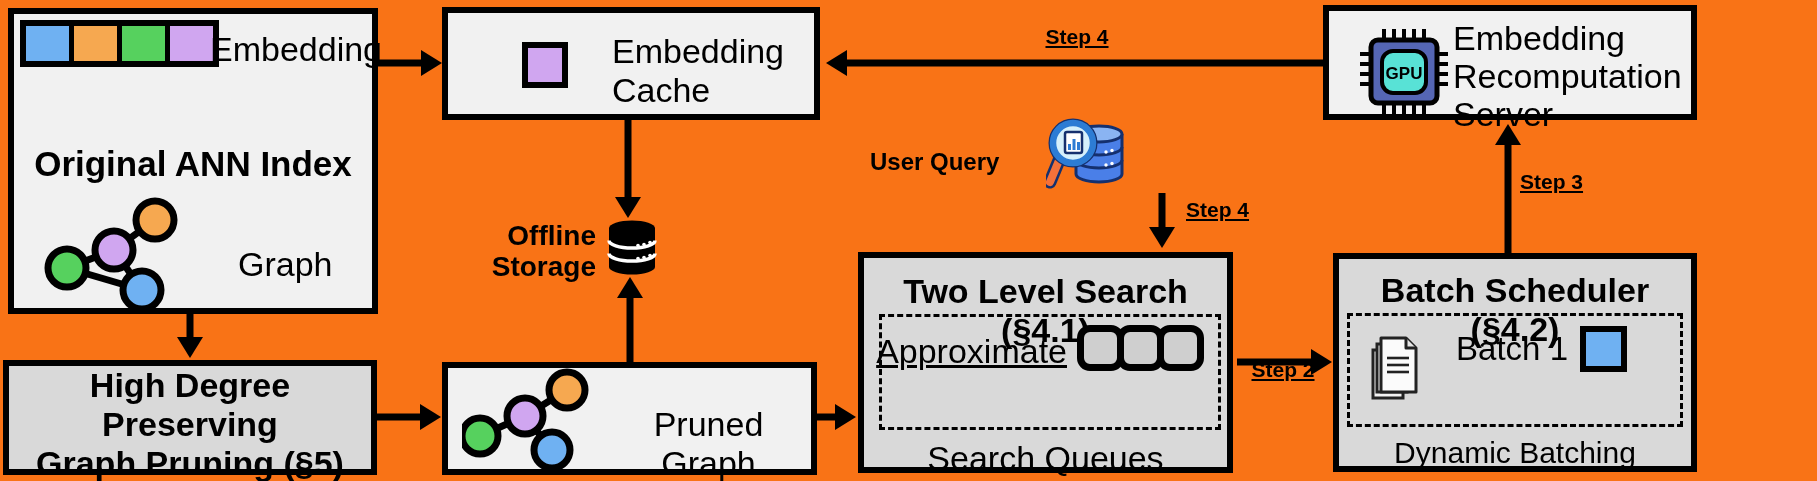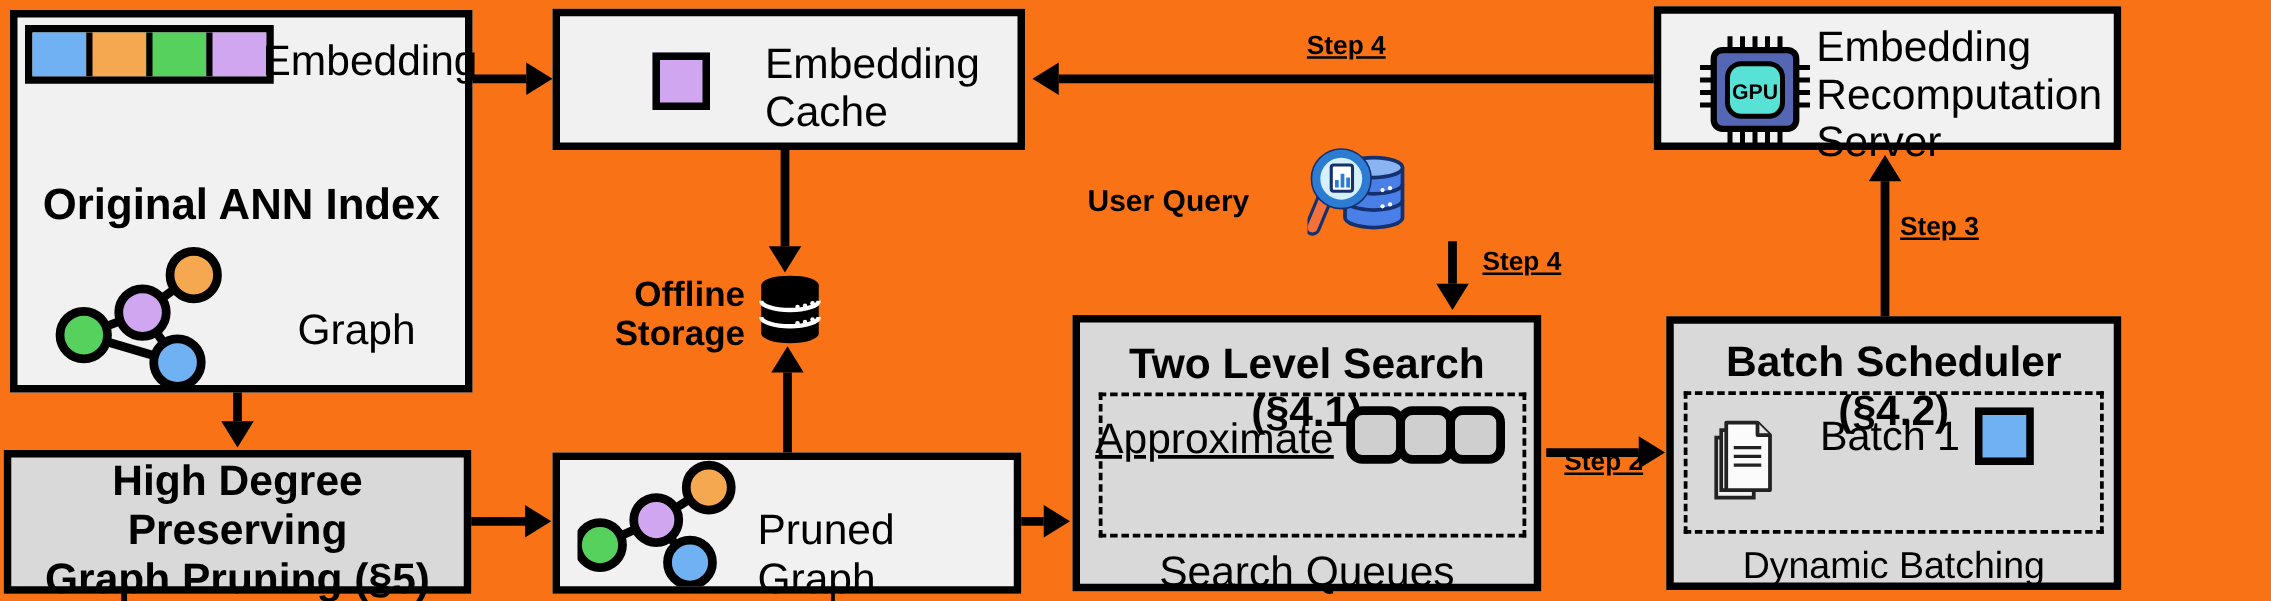--- a/index.html
+++ b/index.html
@@ -190,21 +190,21 @@
       </g>
     </svg>
     <div class="lbl center" style="left:0;right:0;top:177px;font-size:30px;">Dynamic Batching</div>
   </div>
 
   <div class="box dark" style="left:3px;top:360px;width:374px;height:115px;display:flex;align-items:flex-start;justify-content:center;">
     <div class="lbl bold center prewrap" style="position:static;">High Degree Preserving
 Graph Pruning (§5)</div>
   </div>
 
-  <div class="box light" style="left:442px;top:362px;width:375px;height:113px;">
+  <div class="box light" style="left:442px;top:362px;width:375px;height:113px;text-align:center;">
     <svg class="icon" style="left:14px;top:0px;" width="130" height="101" viewBox="0 0 130 101">
       <g stroke="#000" stroke-width="7">
         <line x1="18" y1="68" x2="63" y2="48"></line>
         <line x1="63" y1="48" x2="105" y2="22"></line>
         <line x1="63" y1="48" x2="90" y2="82"></line>
       </g>
       <circle cx="105" cy="22" r="18" stroke="#000" stroke-width="7" style="fill: rgb(246, 168, 80);"></circle>
       <circle cx="63" cy="48" r="18" stroke="#000" stroke-width="7" style="fill: rgb(208, 166, 240);"></circle>
       <circle cx="18" cy="68" r="18" stroke="#000" stroke-width="7" style="fill: rgb(86, 209, 94);"></circle>
       <circle cx="90" cy="82" r="18" stroke="#000" stroke-width="7" style="fill: rgb(111, 177, 242);"></circle>

